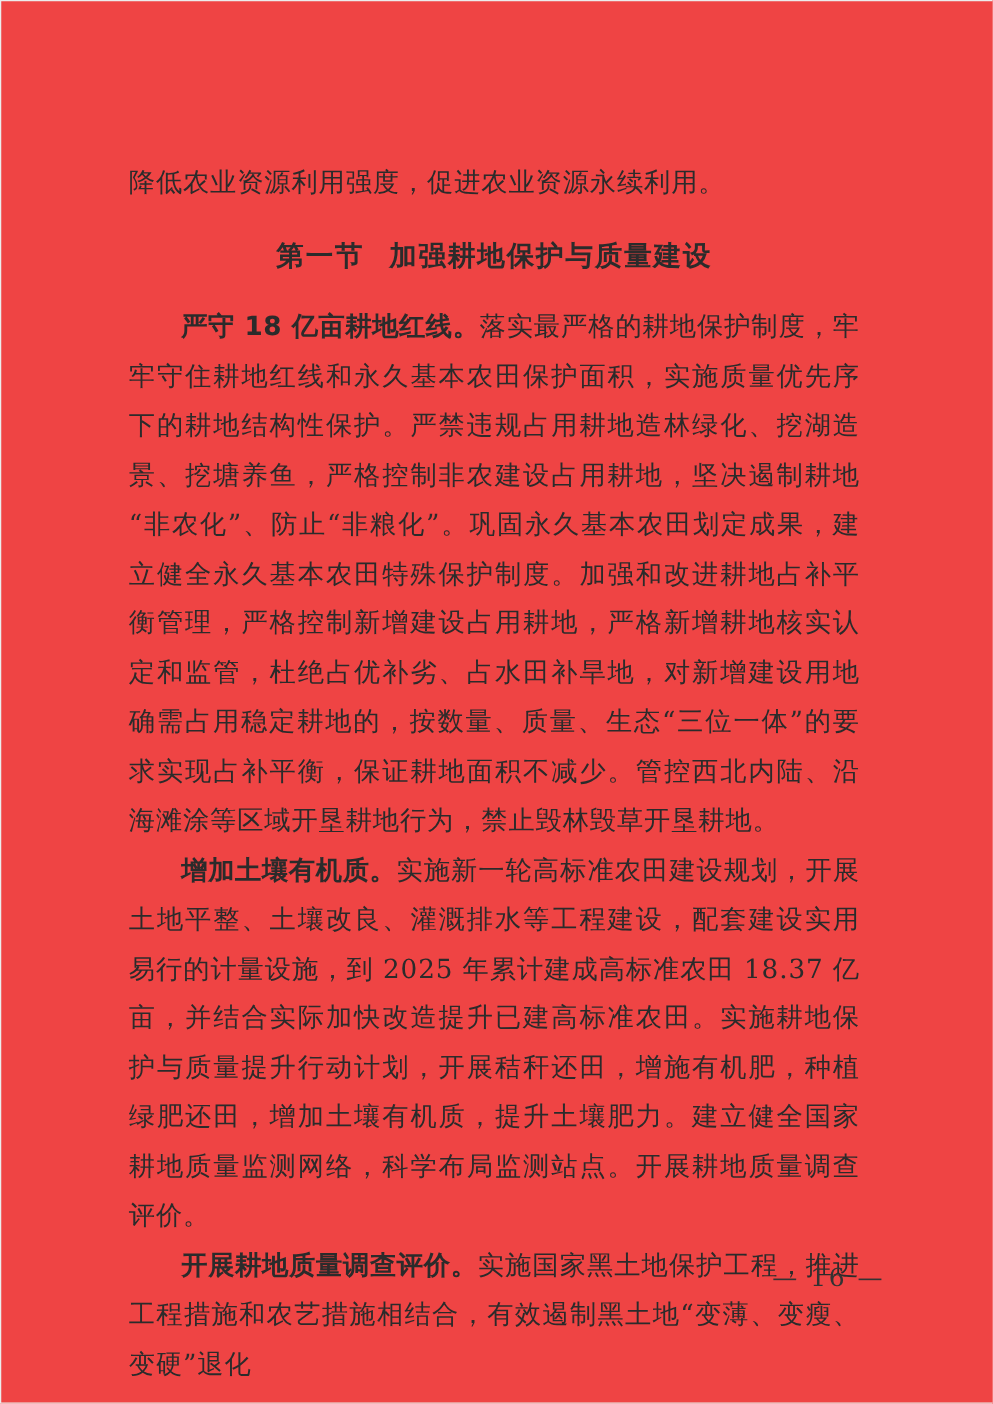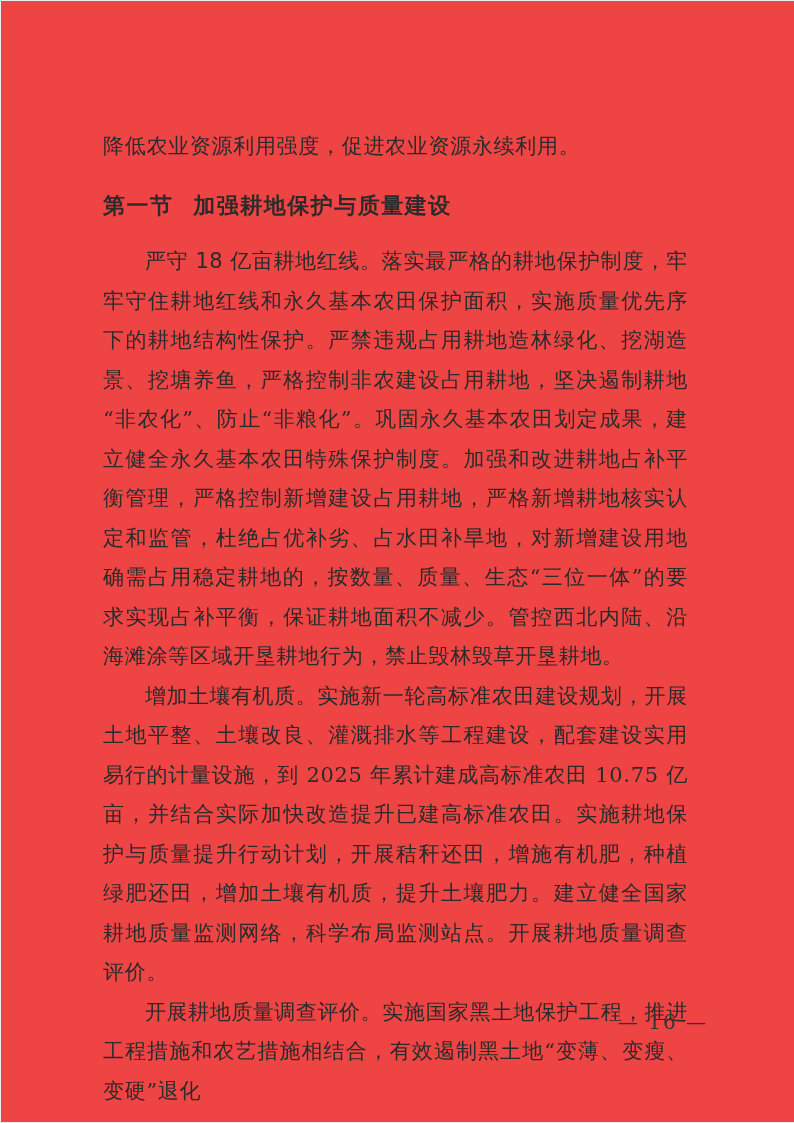--- a/index.html
+++ b/index.html
@@ -22,38 +22,39 @@
     width: 585px;
   }
   .continuation-line {
     font-size: 21px;
     line-height: 40px;
     letter-spacing: 0.7px;
     white-space: nowrap;
   }
   .section-heading {
     margin: 19px 0 17px 0;
+    text-align: center;
     font-size: 22px;
     line-height: 40px;
     letter-spacing: 1.5px;
     font-weight: 600;
   }
   .section-heading .section-number { margin-right: 0.9em; }
   .para {
     margin: 0;
     font-size: 21px;
     line-height: 39.5px;
     letter-spacing: 0.7px;
     text-align: justify;
     text-justify: inter-character;
     text-indent: 2em;
   }
   .para .lead {
     font-family: "DejaVu Sans", "Liberation Sans", sans-serif;
-    font-weight: normal;
+    font-weight: bold;
     letter-spacing: 0.4px;
   }
   .footer-page-number {
     position: absolute;
     top: 1008px;
     right: 110px;
     font-size: 20px;
     line-height: 28px;
     letter-spacing: 2px;
     color: #333333;
@@ -67,20 +68,20 @@
   <div class="content">
 
     <div class="continuation-line">降低农业资源利用强度，促进农业资源永续利用。</div>
 
     <div class="section-heading">
       <span class="section-number">第一节</span><span>加强耕地保护与质量建设</span>
     </div>
 
     <p class="para"><span class="lead">严守 18 亿亩耕地红线。</span><span>落实最严格的耕地保护制度，牢牢守住耕地红线和永久基本农田保护面积，实施质量优先序下的耕地结构性保护。严禁违规占用耕地造林绿化、挖湖造景、挖塘养鱼，严格控制非农建设占用耕地，坚决遏制耕地“非农化”、防止“非粮化”。巩固永久基本农田划定成果，建立健全永久基本农田特殊保护制度。加强和改进耕地占补平衡管理，严格控制新增建设占用耕地，严格新增耕地核实认定和监管，杜绝占优补劣、占水田补旱地，对新增建设用地确需占用稳定耕地的，按数量、质量、生态“三位一体”的要求实现占补平衡，保证耕地面积不减少。管控西北内陆、沿海滩涂等区域开垦耕地行为，禁止毁林毁草开垦耕地。</span></p>
 
-    <p class="para"><span class="lead">增加土壤有机质。</span><span>实施新一轮高标准农田建设规划，开展土地平整、土壤改良、灌溉排水等工程建设，配套建设实用易行的计量设施，到 2025 年累计建成高标准农田 10.75 亿亩，并结合实际加快改造提升已建高标准农田。实施耕地保护与质量提升行动计划，开展秸秆还田，增施有机肥，种植绿肥还田，增加土壤有机质，提升土壤肥力。建立健全国家耕地质量监测网络，科学布局监测站点。开展耕地质量调查评价。</span></p>
+    <p class="para"><span class="lead">增加土壤有机质。</span><span>实施新一轮高标准农田建设规划，开展土地平整、土壤改良、灌溉排水等工程建设，配套建设实用易行的计量设施，到 2025 年累计建成高标准农田 18.37 亿亩，并结合实际加快改造提升已建高标准农田。实施耕地保护与质量提升行动计划，开展秸秆还田，增施有机肥，种植绿肥还田，增加土壤有机质，提升土壤肥力。建立健全国家耕地质量监测网络，科学布局监测站点。开展耕地质量调查评价。</span></p>
 
     <p class="para"><span class="lead">开展耕地质量调查评价。</span><span>实施国家黑土地保护工程，推进工程措施和农艺措施相结合，有效遏制黑土地“变薄、变瘦、变硬”退化</span></p>
 
   </div>
 
   <div class="footer-page-number">— 16 —</div>
 </div>
 
 </body></html>

